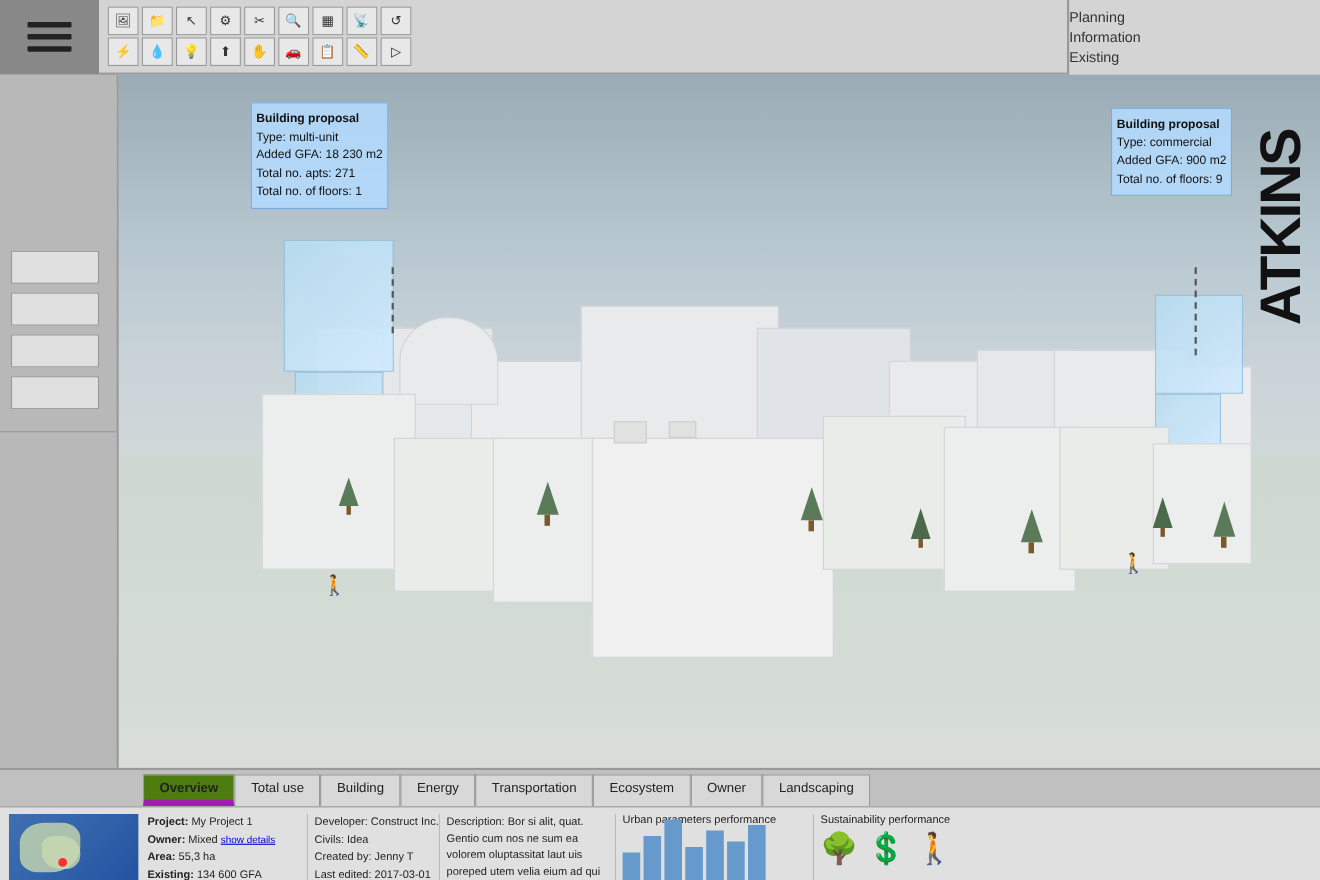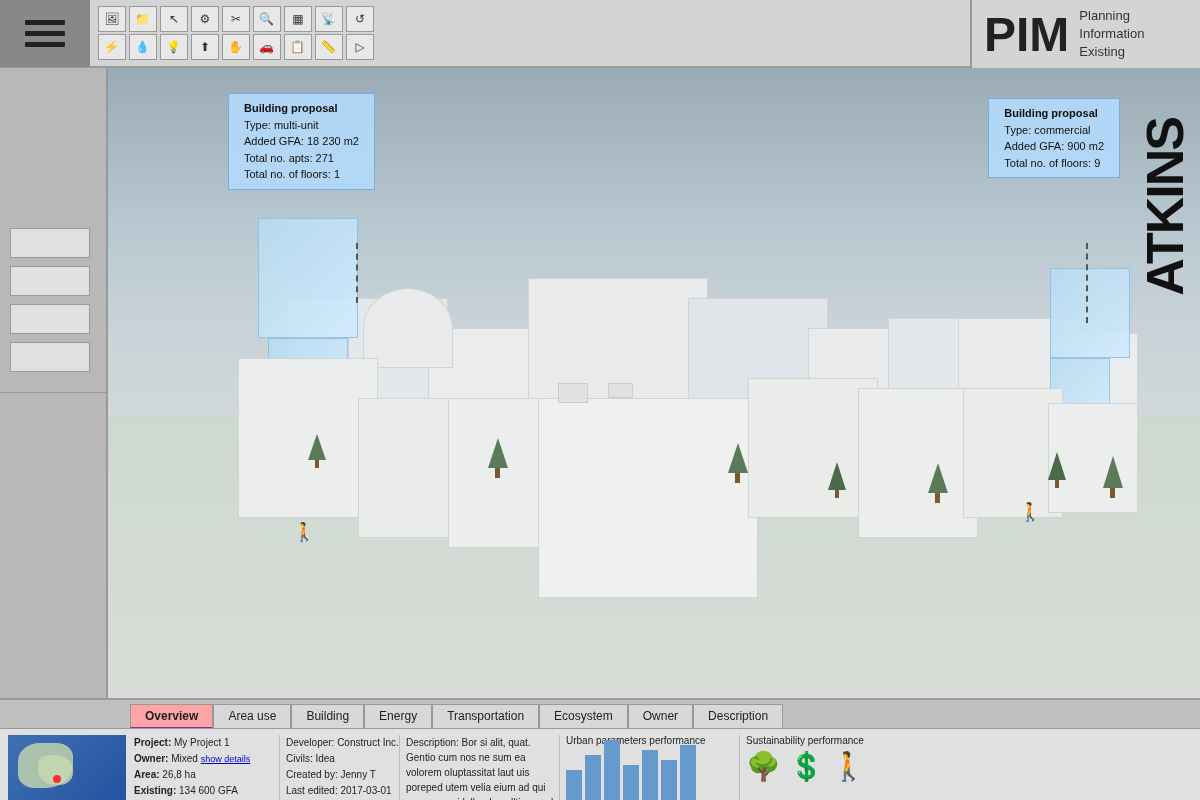--- a/index.html
+++ b/index.html
@@ -127,21 +127,21 @@
       background: #c8c8c8;
       position: relative;
       overflow: hidden;
     }
 
     
     .building-tooltip {
       position: absolute;
       background: rgba(180, 220, 255, 0.85);
       border: 1px solid #7aadde;
-      padding: 6px 15px;
+      padding: 6px 4px;
       font-size: 11px;
       color: #111;
       line-height: 1.5;
     }
     .tooltip-left { top: 25px; left: 120px; }
     .tooltip-right { top: 30px; right: 80px; }
 
     
     .atkins-text {
       position: absolute;
@@ -177,23 +177,23 @@
     .tab {
       padding: 4px 14px;
       background: #d8d8d8;
       border: 1px solid #999;
       border-bottom: none;
       cursor: pointer;
       font-size: 12px;
       color: #222;
     }
     .tab.active {
-      background: #fca5a5;
+      background: #4d7c0f;
       font-weight: bold;
-      border-bottom: 1px solid #a21caf;
+      border-bottom: 6px solid #a21caf;
     }
 
     #info-row {
       display: flex;
       flex: 1;
       background: #e0e0e0;
       border-top: 1px solid #999;
       padding: 6px 0 0 0;
     }
 
@@ -343,21 +343,20 @@
       <div class="tb-btn">⬆</div>
       <div class="tb-btn">✋</div>
       <div class="tb-btn">🚗</div>
       <div class="tb-btn">📋</div>
       <div class="tb-btn">📏</div>
       <div class="tb-btn">▷</div>
     </div>
   </div>
 
   <div id="pim-logo">
-    <span class="pim-text-big">PIM</span>
     <div class="pim-text-small">
       <div>Planning</div>
       <div>Information</div>
       <div>Existing</div>
     </div>
   </div>
 </div>
 
 <div id="main">
 
@@ -459,27 +458,27 @@
       <div style="position:absolute;left:185px;bottom:155px;font-size:18px;color:#555;">🚶</div>
       <div style="position:absolute;right:158px;bottom:175px;font-size:18px;color:#555;">🚶</div>
     </div>
   </div>
 
 </div>
 
 <div id="bottom-panel">
   <div id="tabs-row">
     <div class="tab active">Overview</div>
-    <div class="tab">Area use</div>
+    <div class="tab">Total use</div>
     <div class="tab">Building</div>
     <div class="tab">Energy</div>
     <div class="tab">Transportation</div>
     <div class="tab">Ecosystem</div>
     <div class="tab">Owner</div>
-    <div class="tab">Description</div>
+    <div class="tab">Landscaping</div>
   </div>
 
   <div id="info-row">
 
     <div id="map-section">
       <div class="map-bg">
 
         <div style="position:absolute;top:8px;left:10px;width:55px;height:45px;background:#c8d8b0;border-radius:40% 30% 50% 30%;opacity:0.8;"></div>
         <div style="position:absolute;top:20px;left:30px;width:35px;height:30px;background:#c8d8b0;border-radius:30% 50% 40% 50%;opacity:0.8;"></div>
         <div class="map-dot"></div>
@@ -491,21 +490,21 @@
         <span class="label">Project:</span>
         <span>My Project 1</span>
       </div>
       <div>
         <span class="label">Owner:</span>
         <span>Mixed</span>
         <span class="show-details">show details</span>
       </div>
       <div>
         <span class="label">Area:</span>
-        <span>26,8 ha</span>
+        <span>55,3 ha</span>
       </div>
       <div>
         <span class="label">Existing:</span>
         <span>134 600 GFA</span>
       </div>
       <div>
         
         
       </div>
     </div>

